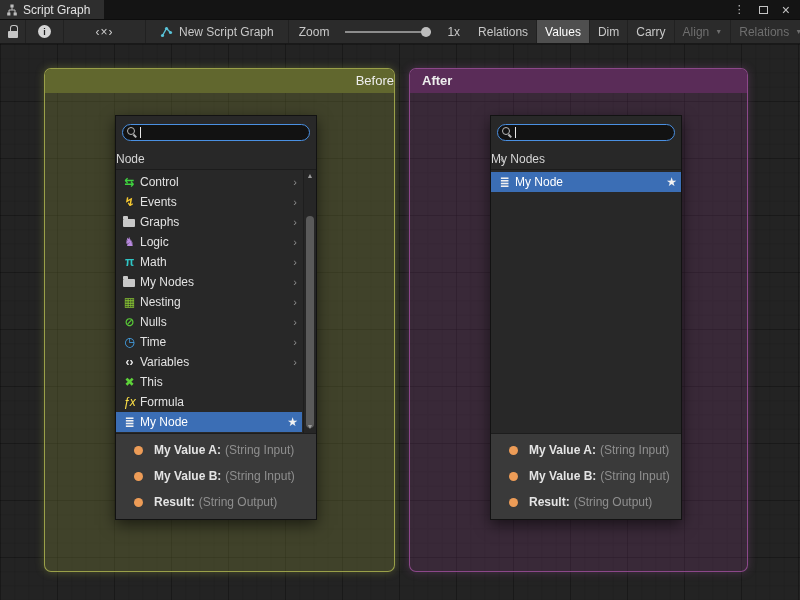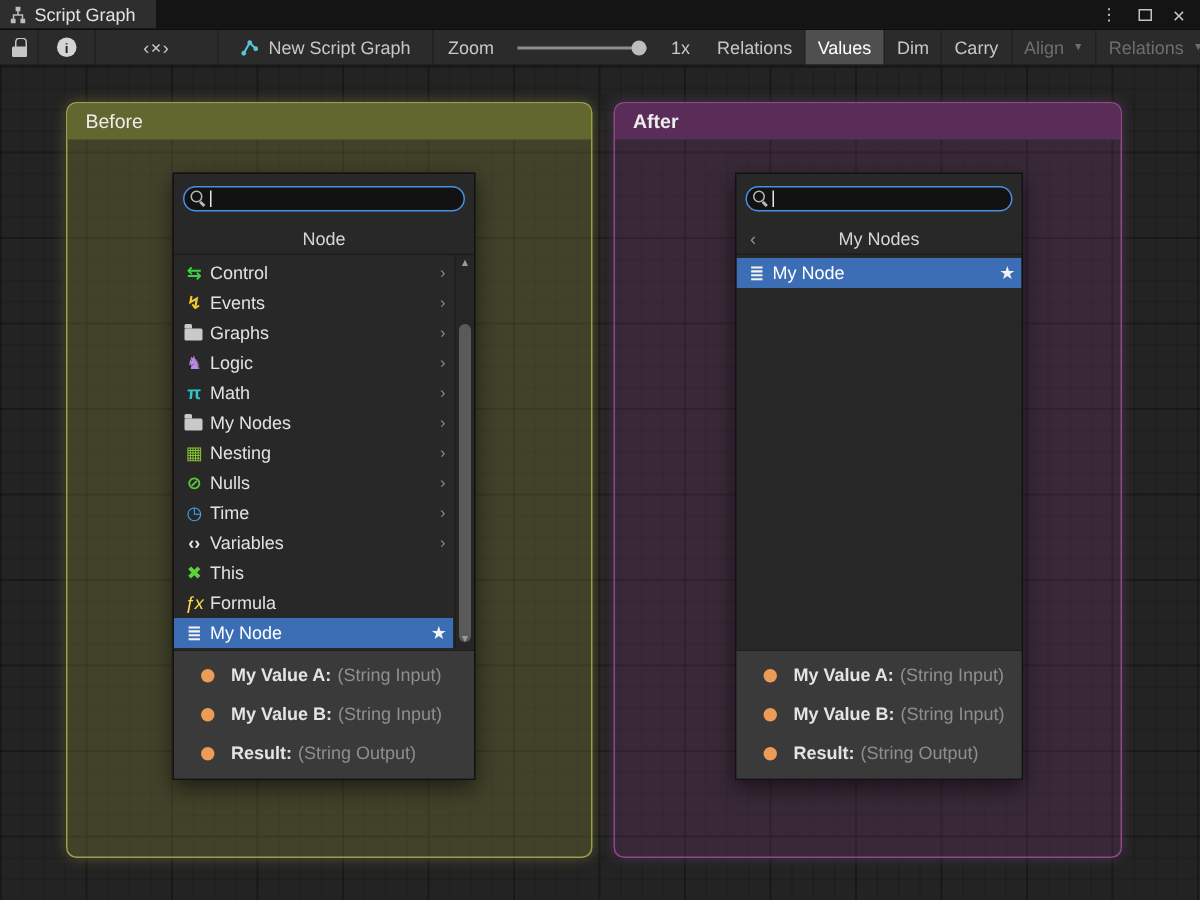--- a/index.html
+++ b/index.html
@@ -54,41 +54,41 @@
       linear-gradient(90deg, rgba(0,0,0,.09) 1px, transparent 1px);
     background-size:57px 57px, 57px 57px, 14.25px 14.25px, 14.25px 14.25px; }
 
   
   .group { position:absolute; border-radius:7px; }
   .group .ghead { height:24px; line-height:24px; padding-left:12px; font-size:13px;
     color:#eeeeee; border-radius:6px 6px 0 0; }
   .group-before { left:44px; top:24px; width:351px; height:504px;
     background:rgba(133,139,61,0.30); border:1px solid rgba(170,177,80,0.85);
     box-shadow:0 0 9px rgba(170,180,75,0.35); }
-  .group-before .ghead { background:#61672e; }
+  .group-before .ghead { background:#61672e;text-align:right; }
   .group-after { left:409px; top:24px; width:339px; height:504px;
     background:rgba(122,60,120,0.25); border:1px solid rgba(150,76,148,0.9);
     box-shadow:0 0 9px rgba(150,80,150,0.35); }
   .group-after .ghead { background:#5a2c58;font-weight:bold; }
 
   
   .finder { position:absolute; background:#282828; border:1px solid #121212;
     box-shadow:0 5px 14px rgba(0,0,0,.55); }
   .finder-before { left:115px; top:71px; width:202px; }
   .finder-after  { left:490px; top:71px; width:192px; }
   .searchrow { height:32px; display:flex; align-items:center; padding:0 6px; }
   .searchbox { flex:1; height:17px; background:#121212; border:1px solid #4a90e2;
     border-radius:9px; display:flex; align-items:center; padding:0 4px; }
   .mag { position:relative; width:11px; height:11px; margin-right:2px; flex:0 0 11px; }
   .mag::before { content:''; position:absolute; top:0; left:0; width:6px; height:6px;
     border:1.3px solid #b8b8b8; border-radius:50%; }
   .mag::after { content:''; position:absolute; top:8px; left:6px; width:4px; height:1.5px;
     background:#b8b8b8; transform:rotate(45deg); }
   .caret { width:1px; height:11px; background:#e8e8e8; }
-  .fhead { position:relative; height:22px; line-height:22px; text-align:center;
+  .fhead { position:relative; height:22px; line-height:22px; text-align:left;
     font-size:12px; color:#d6d6d6; border-bottom:1px solid #1c1c1c; }
   .backchev { position:absolute; left:9px; top:0; color:#9a9a9a; font-size:12px; }
   .flist { position:relative; height:263px; overflow:hidden; }
   .rows { padding-top:2px; }
   .flist.with-scroll .rows { margin-right:14px; }
   .frow { height:20px; display:flex; align-items:center; padding-left:5px; font-size:12px;
     color:#e2e2e2; }
   .frow.selected { background:#3b6eb5; color:#ffffff; }
   .icon { position:relative; flex:0 0 17px; width:17px; height:20px; display:flex;
     align-items:center; justify-content:center; font-size:12px; line-height:1; }

